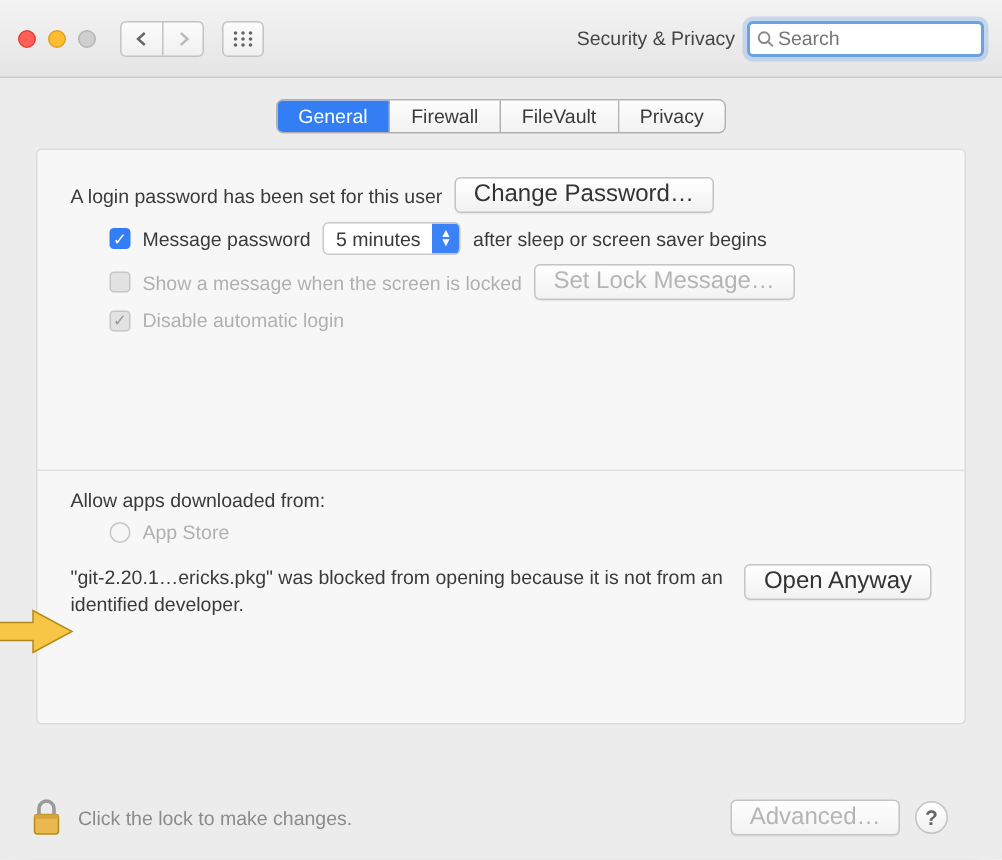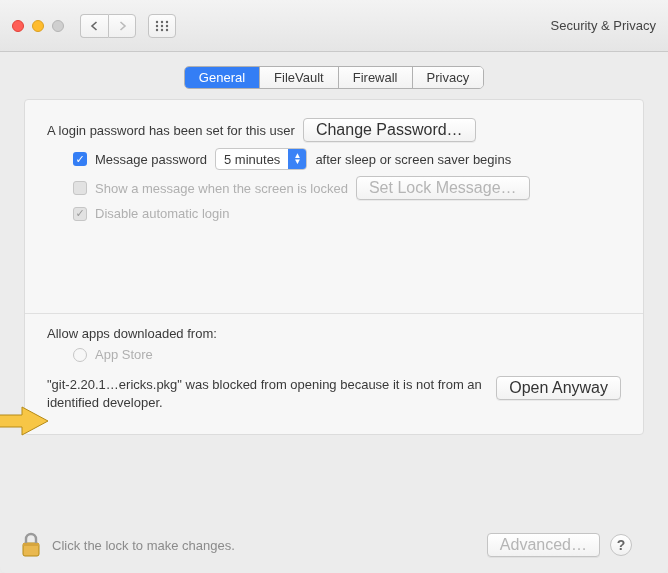--- a/index.html
+++ b/index.html
@@ -84,21 +84,21 @@
   cursor: default;
 }
 .tab:last-child { border-right: none; }
 .tab.active { background: #347ef5; color: #fff; }
 .content {
   margin: 0 24px;
   background: #f7f7f7;
   border: 1px solid #dcdcdc;
   border-radius: 4px;
   padding: 12px 22px 10px;
-  height: 336px;
+  height: 384px;
   position: relative;
 }
 .row { display: flex; align-items: center; gap: 8px; margin: 6px 0; font-size: 13px; }
 .row.pad { padding-left: 26px; }
 .btn {
   background: linear-gradient(#fff,#f2f2f2);
   border: 1px solid #c4c4c4;
   border-radius: 4px;
   padding: 2px 12px;
   font-size: 16px;
@@ -188,27 +188,34 @@
           <circle cx="12" cy="2" r="1.2" fill="#666"></circle>
         <circle cx="2" cy="6" r="1.2" fill="#666"></circle>
           <circle cx="7" cy="6" r="1.2" fill="#666"></circle>
           <circle cx="12" cy="6" r="1.2" fill="#666"></circle>
         <circle cx="2" cy="10" r="1.2" fill="#666"></circle>
           <circle cx="7" cy="10" r="1.2" fill="#666"></circle>
           <circle cx="12" cy="10" r="1.2" fill="#666"></circle>
       </svg>
     </div>
     <div class="title">Security &amp; Privacy</div>
+    <div class="search">
+      <svg width="14" height="14" viewBox="0 0 14 14">
+          <circle cx="6" cy="6" r="4" stroke="#888" stroke-width="1.4" fill="none"></circle>
+          <line x1="9.2" y1="9.2" x2="12.5" y2="12.5" stroke="#888" stroke-width="1.4"></line>
+        </svg>
+      <input type="text" placeholder="Search" style="">
+    </div>
   </div>
 
   <div class="tabs-wrap">
     <div class="tabs">
       <div class="tab active">General</div>
+      <div class="tab">Firewall</div>
       <div class="tab">FileVault</div>
-      <div class="tab">Firewall</div>
       <div class="tab">Privacy</div>
     </div>
   </div>
 
   <div class="content">
 
     <div class="row">
       <span>A login password has been set for this user</span>
       <button class="btn">Change Password…</button>
     </div>

